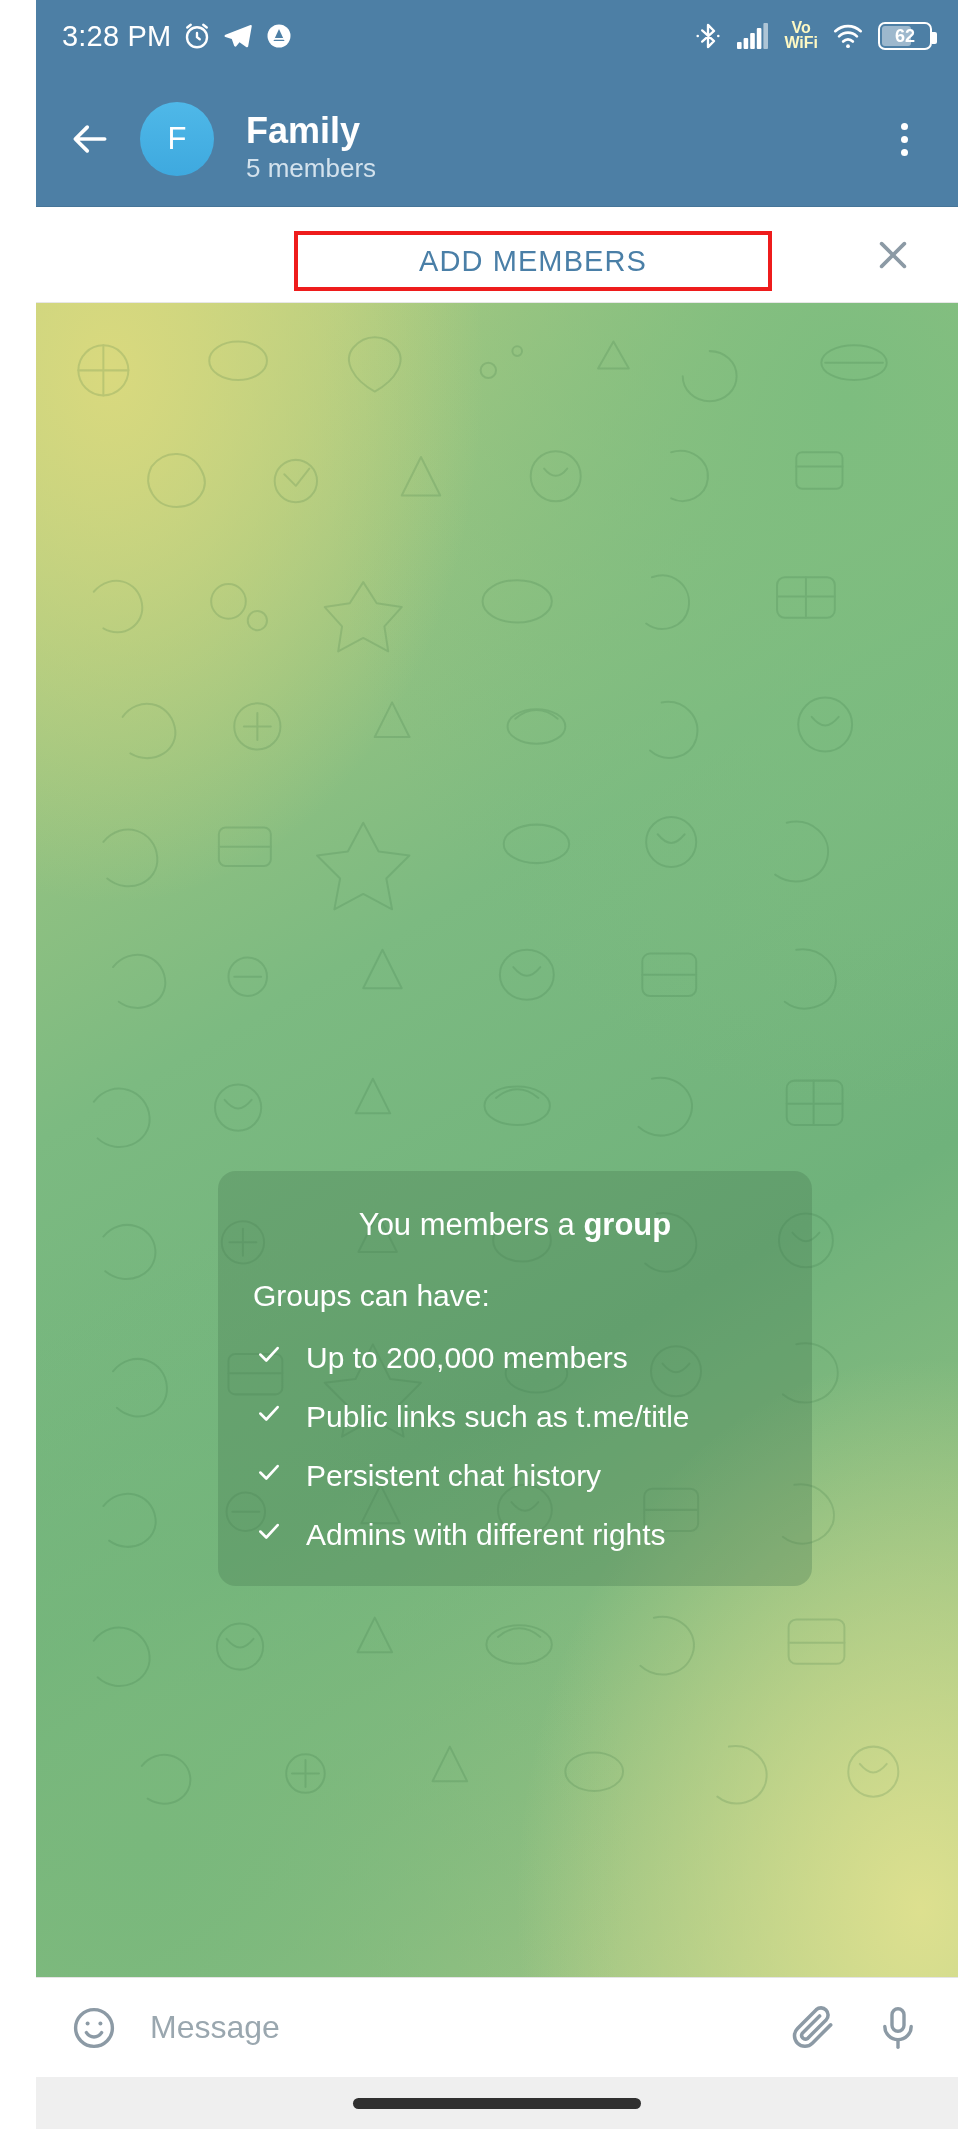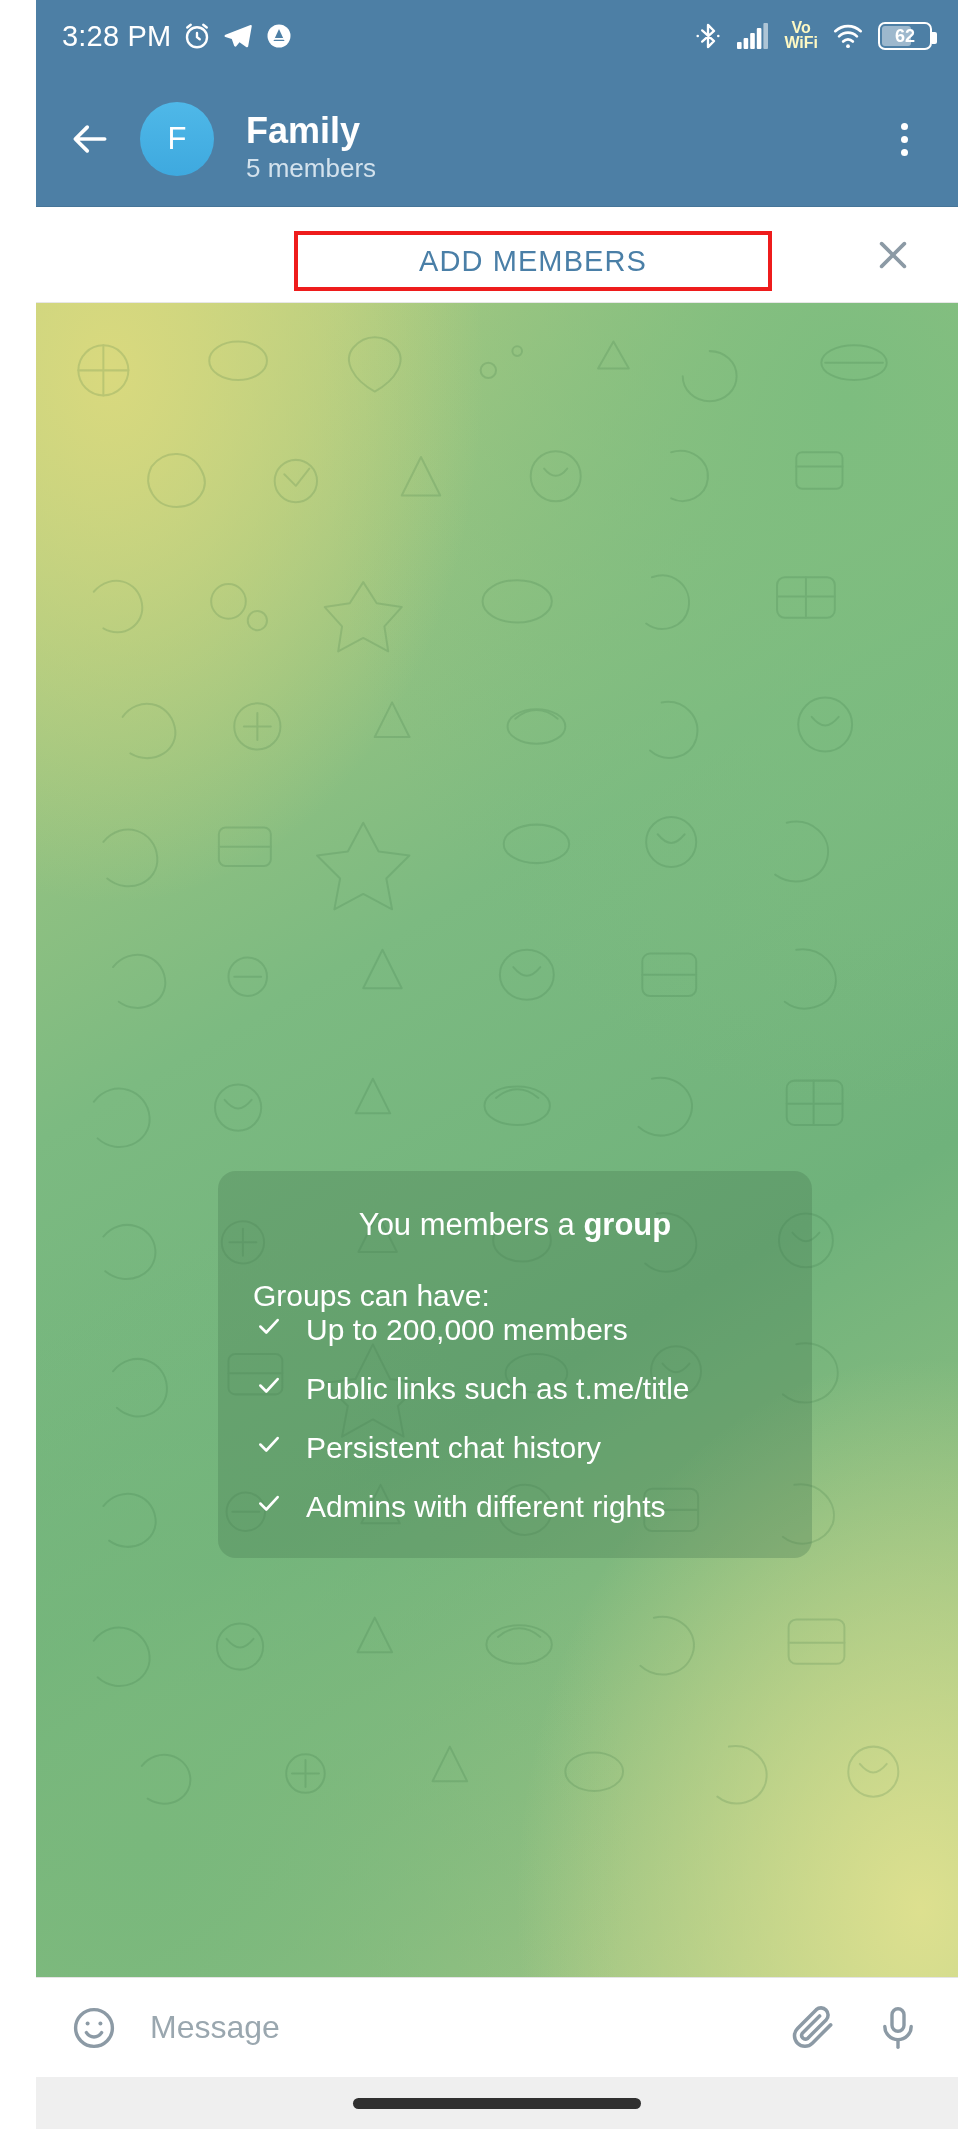--- a/index.html
+++ b/index.html
@@ -81,21 +81,21 @@
   
   .service-card {
     position:absolute; left:182px; top:868px; width:594px;
     background:rgba(70,120,80,0.32);
     border-radius:18px;
     padding:34px 32px 34px 32px;
     color:#ffffff;
   }
   .sc-title { text-align:center; font-size:31px; font-weight:400; line-height:1.3; margin-bottom:34px; }
   .sc-title b { font-weight:700; }
-  .sc-sub { font-size:30px; font-weight:400; padding-left:3px; }
+  .sc-sub { font-size:30px; font-weight:400; margin-bottom:28px; padding-left:3px; }
   .sc-list { list-style:none; display:flex; flex-direction:column; gap:25px; }
   .sc-item { display:flex; align-items:flex-start; gap:24px; font-size:30px; font-weight:400; padding-left:6px; }
   .sc-check { flex:0 0 auto; width:26px; height:26px; display:flex; align-items:center; justify-content:center; }
 
   
   .input-bar {
     height:100px; background:#ffffff; flex:0 0 auto;
     display:flex; align-items:center; padding:0 30px; gap:24px;
     border-top:1px solid #e4e4e4;
   }

